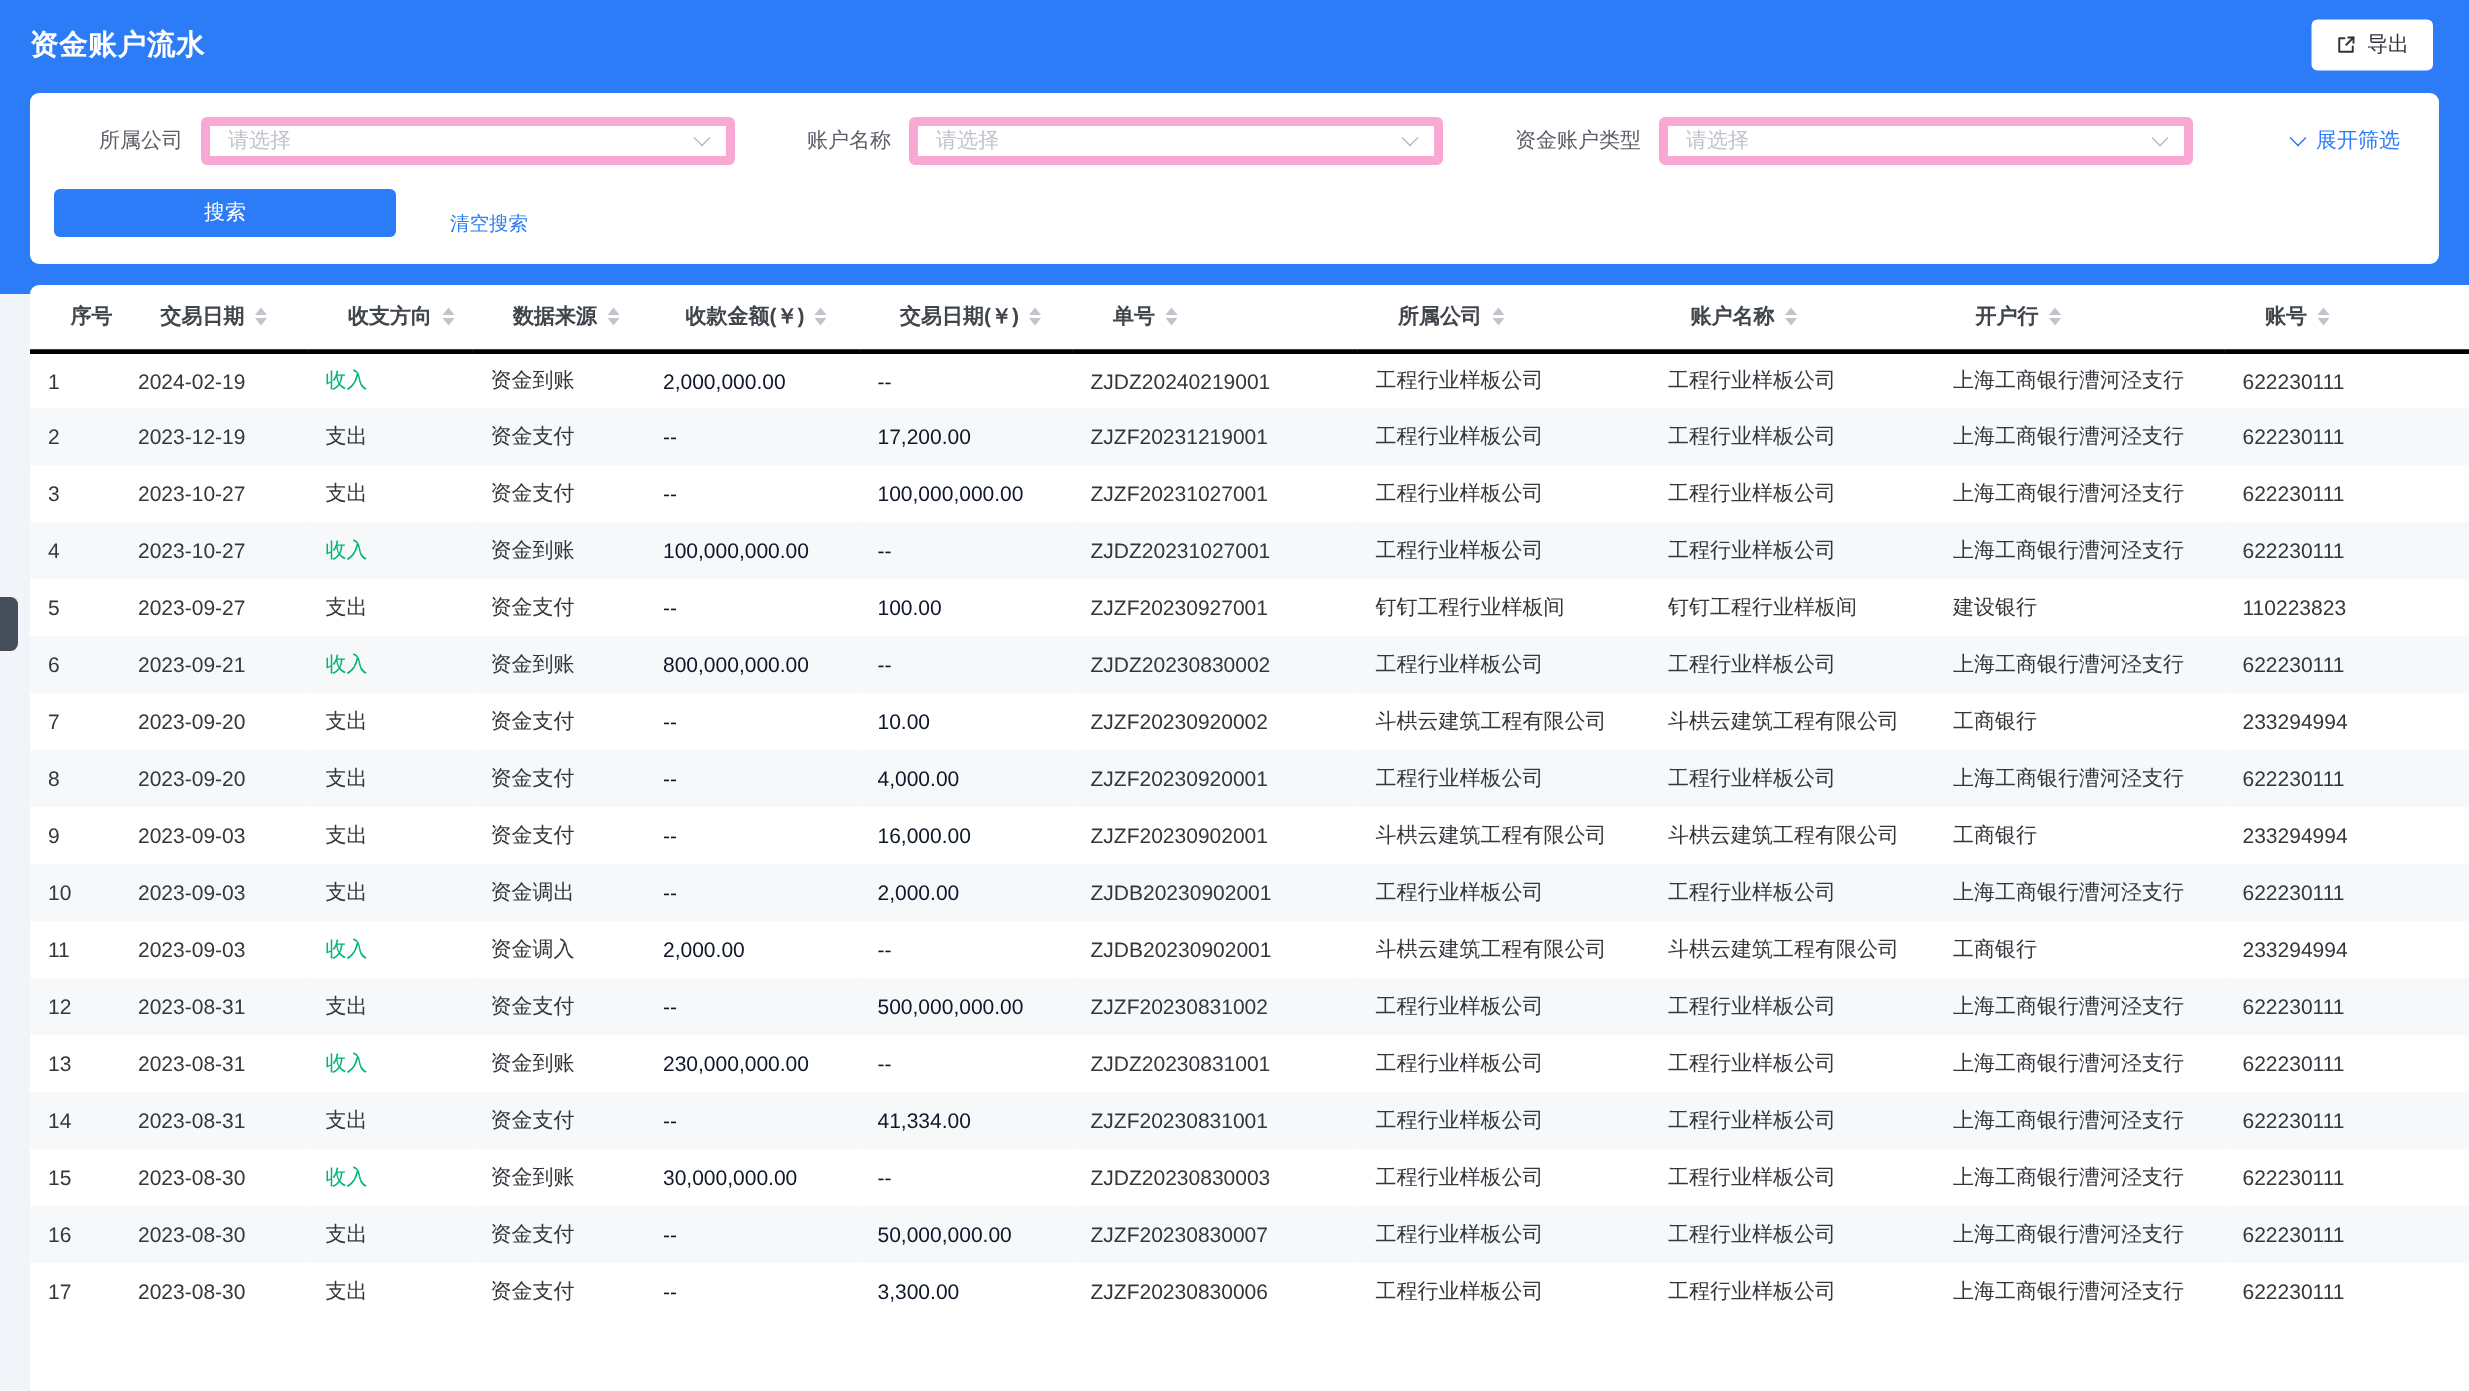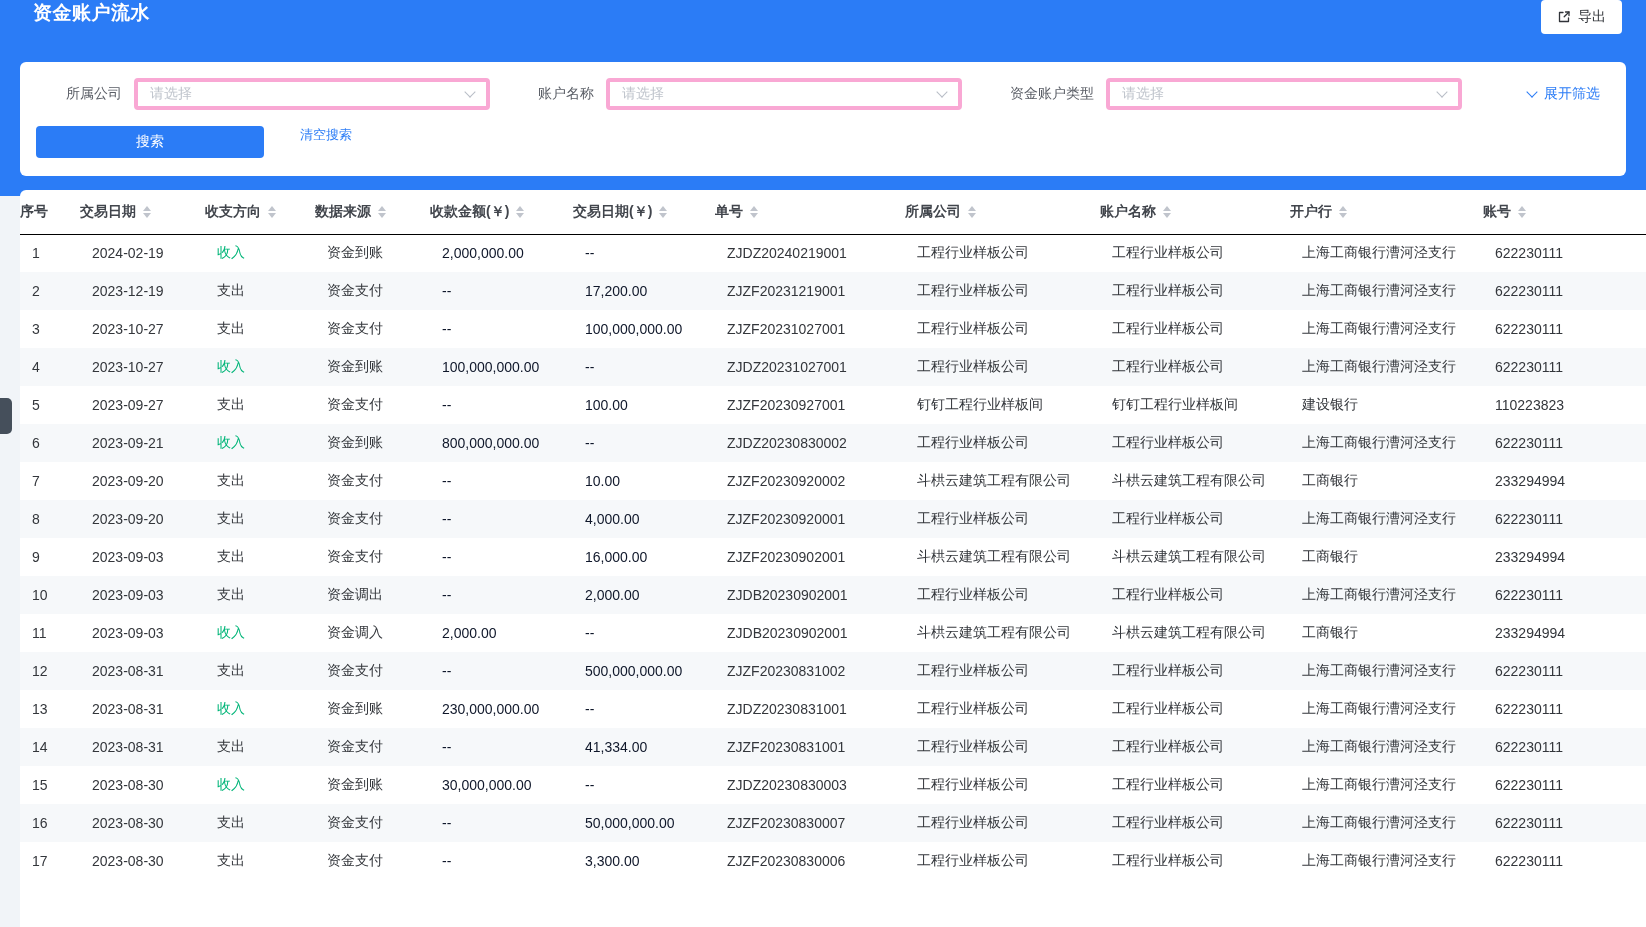--- a/index.html
+++ b/index.html
@@ -7,22 +7,22 @@
   body {
     font-family: "Liberation Sans", "DejaVu Sans", sans-serif;
     background: linear-gradient(to bottom, #2b7cf6 0, #2b7cf6 196px, #f1f4f8 196px, #f1f4f8 100%);
     position: relative;
   }
 
   
   .topbar {
     height: 60px;
     display: flex;
-    align-items: flex-start;
-    padding: 0 24px 0 33px;
+    align-items: center;
+    padding: 0 24px 0 20px;
   }
   .page-title { color: #ffffff; font-size: 19px; font-weight: 700; letter-spacing: .5px; }
   .export-btn {
     margin-left: auto;
     background: #ffffff;
     border: none;
     border-radius: 4px;
     height: 34px;
     padding: 0 16px;
     font-size: 14px;
@@ -44,21 +44,21 @@
     z-index: 1;
   }
   .filter-row { display: flex; align-items: center; }
   .field { display: flex; align-items: center; }
   .field.first { margin-left: 30px; }
   .field + .field { margin-left: 48px; }
   .field label { font-size: 14px; color: #5a5e66; margin-right: 12px; white-space: nowrap; }
   .select {
     width: 356px;
     height: 32px;
-    border: 4px solid #f9a8d4;
+    border: 6px solid #f9a8d4;
     border-radius: 4px;
     display: flex;
     align-items: center;
     justify-content: space-between;
     padding: 0 12px;
     background: #fff;
     cursor: pointer;
   }
   .select .ph { font-size: 14px; color: #bfc4cc; }
   .chev {
@@ -74,21 +74,21 @@
     margin-right: 10px;
     display: inline-flex;
     align-items: center;
     gap: 8px;
     color: #2b7cf6;
     font-size: 14px;
     cursor: pointer;
     white-space: nowrap;
   }
   .expand-link .chev { border-color: #2b7cf6; }
-  .filter-actions { margin-top: 16px; display: flex; align-items: flex-start; }
+  .filter-actions { margin-top: 16px; display: flex; align-items: flex-end; }
   .search-btn {
     width: 228px;
     height: 32px;
     background: #2b7cf6;
     color: #ffffff;
     font-size: 14px;
     border: none;
     border-radius: 4px;
     cursor: pointer;
     font-family: inherit;
@@ -103,22 +103,22 @@
     border-radius: 6px 0 0 0;
     min-height: 740px;
   }
   table { border-collapse: collapse; table-layout: fixed; width: 1703px; }
   thead th {
     height: 44px;
     text-align: left;
     font-size: 14px;
     font-weight: 600;
     color: #41454c;
-    padding-left: 0;
-    border-bottom: 1px solid #000000;
+    padding-left: 27px;
+    border-bottom: 3px solid #000000;
     white-space: nowrap;
     overflow: hidden;
   }
   .th-wrap { display: inline-flex; align-items: center; gap: 7px; }
   .sorter { display: inline-flex; flex-direction: column; gap: 2px; cursor: pointer; }
   .tri { width: 0; height: 0; border-left: 4px solid transparent; border-right: 4px solid transparent; }
   .tri.up { border-bottom: 5px solid #c0c4cc; }
   .tri.down { border-top: 5px solid #c0c4cc; }
   tbody td {
     height: 38px;

